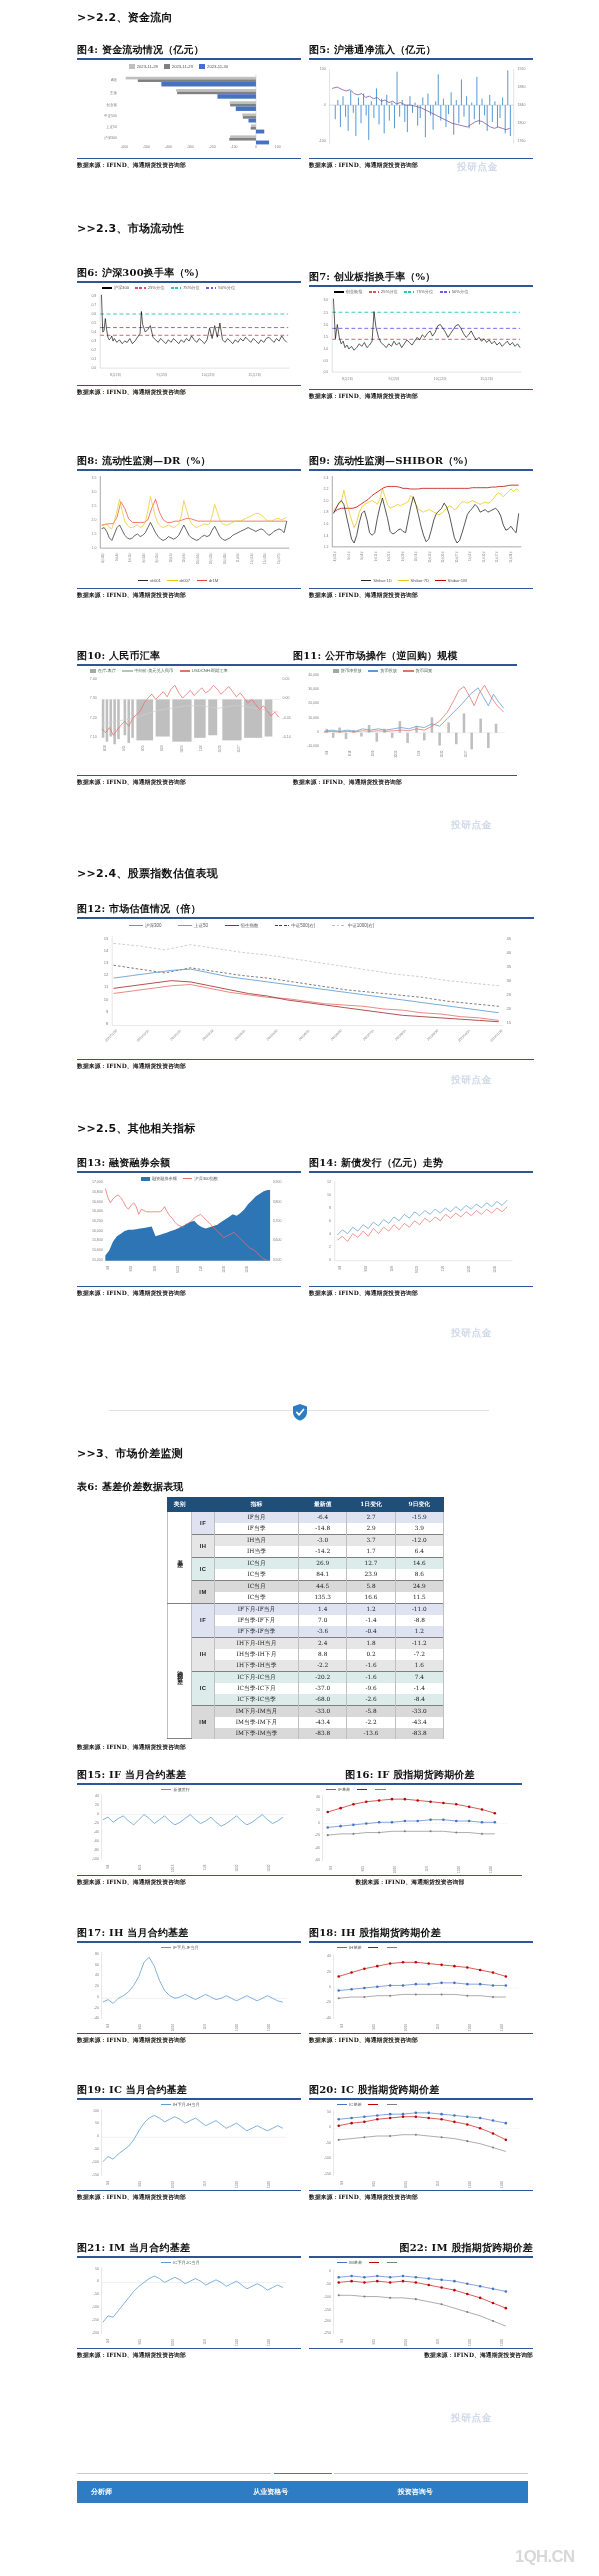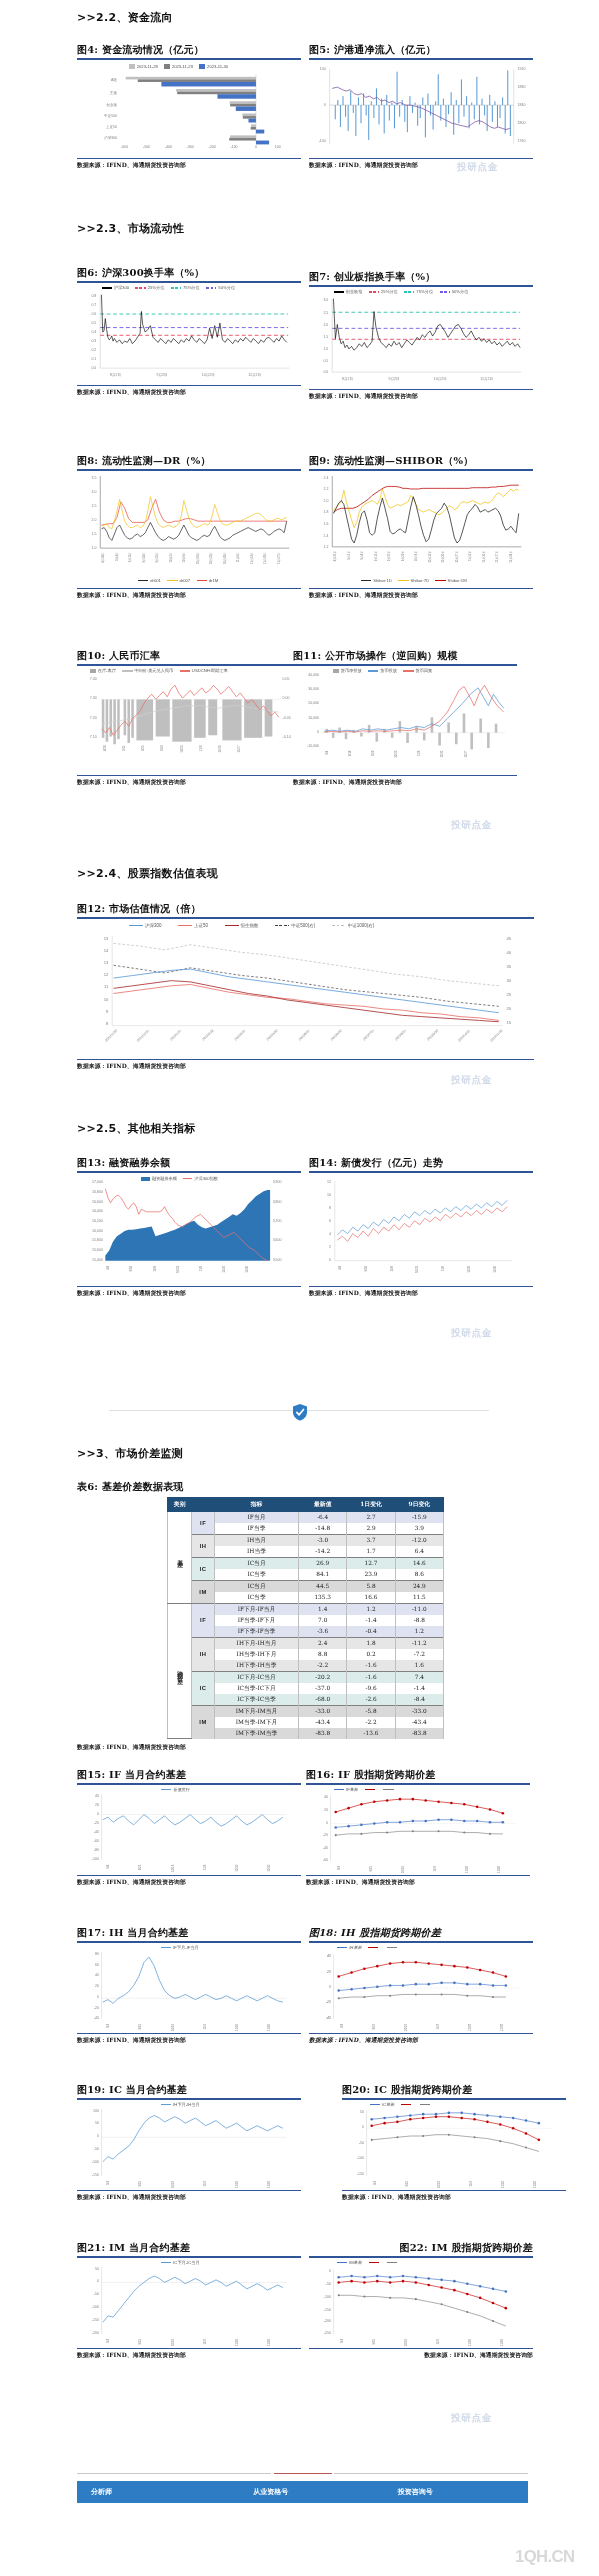--- a/index.html
+++ b/index.html
@@ -990,21 +990,21 @@
           <text transform="translate(200,124) rotate(-90)" text-anchor="end">11/6</text>
           <text transform="translate(250,124) rotate(-90)" text-anchor="end">11/20</text>
           <text transform="translate(300,124) rotate(-90)" text-anchor="end">11/30</text>
         </g>
       </svg>
     </div>
     <div class="rule-thin"></div>
     <div class="src">数据来源：IFIND、海通期货投资咨询部</div>
   </div>
 
-  <div class="fig" style="left:306px;top:1768px;width:224px;">
+  <div class="fig" style="left:298px;top:1768px;width:224px;text-align:center;">
     <div class="fig-title">图16: IF 股指期货跨期价差</div>
     <div class="rule"></div>
     <div class="plot" style="height:90px;">
       <div class="legend" style="left:28px;top:1.9px;">
         <span class="lg">
             <i style="background:#4472c4"></i>
             <span>IF基差</span>
           </span>
         <span class="lg">
             <i style="background:#c00000"></i>
@@ -1114,21 +1114,21 @@
           <text transform="translate(200,126) rotate(-90)" text-anchor="end">11/6</text>
           <text transform="translate(250,126) rotate(-90)" text-anchor="end">11/20</text>
           <text transform="translate(300,126) rotate(-90)" text-anchor="end">11/30</text>
         </g>
       </svg>
     </div>
     <div class="rule-thin"></div>
     <div class="src">数据来源：IFIND、海通期货投资咨询部</div>
   </div>
 
-  <div class="fig" style="left:309px;top:1926px;width:224px;font-style:italic;">
+  <div class="fig" style="left:309px;top:1926px;width:224px;">
     <div class="fig-title">图18: IH 股指期货跨期价差</div>
     <div class="rule"></div>
     <div class="plot" style="height:90px;">
       <div class="legend" style="left:28px;top:1.9px;">
         <span class="lg">
             <i style="background:#4472c4"></i>
             <span>IH基差</span>
           </span>
         <span class="lg">
             <i style="background:#c00000"></i>
@@ -1236,21 +1236,21 @@
           <text transform="translate(200,126) rotate(-90)" text-anchor="end">11/6</text>
           <text transform="translate(250,126) rotate(-90)" text-anchor="end">11/20</text>
           <text transform="translate(300,126) rotate(-90)" text-anchor="end">11/30</text>
         </g>
       </svg>
     </div>
     <div class="rule-thin"></div>
     <div class="src">数据来源：IFIND、海通期货投资咨询部</div>
   </div>
 
-  <div class="fig" style="left:309px;top:2083px;width:224px;margin-left:33px;">
+  <div class="fig" style="left:309px;top:2083px;width:224px;">
     <div class="fig-title">图20: IC 股指期货跨期价差</div>
     <div class="rule"></div>
     <div class="plot" style="height:90px;">
       <div class="legend" style="left:28px;top:1.9px;">
         <span class="lg">
             <i style="background:#4472c4"></i>
             <span>IC基差</span>
           </span>
         <span class="lg">
             <i style="background:#c00000"></i>

